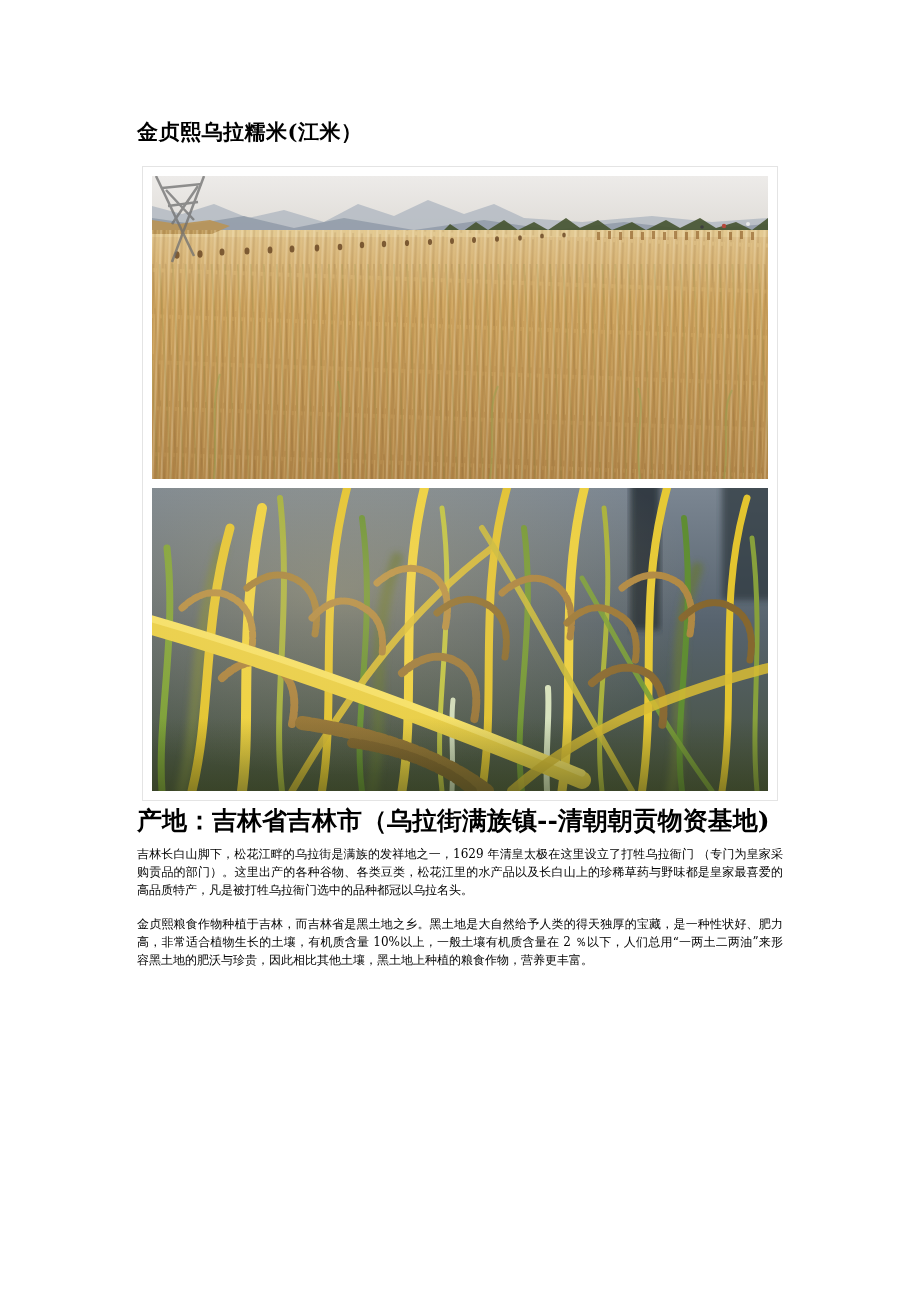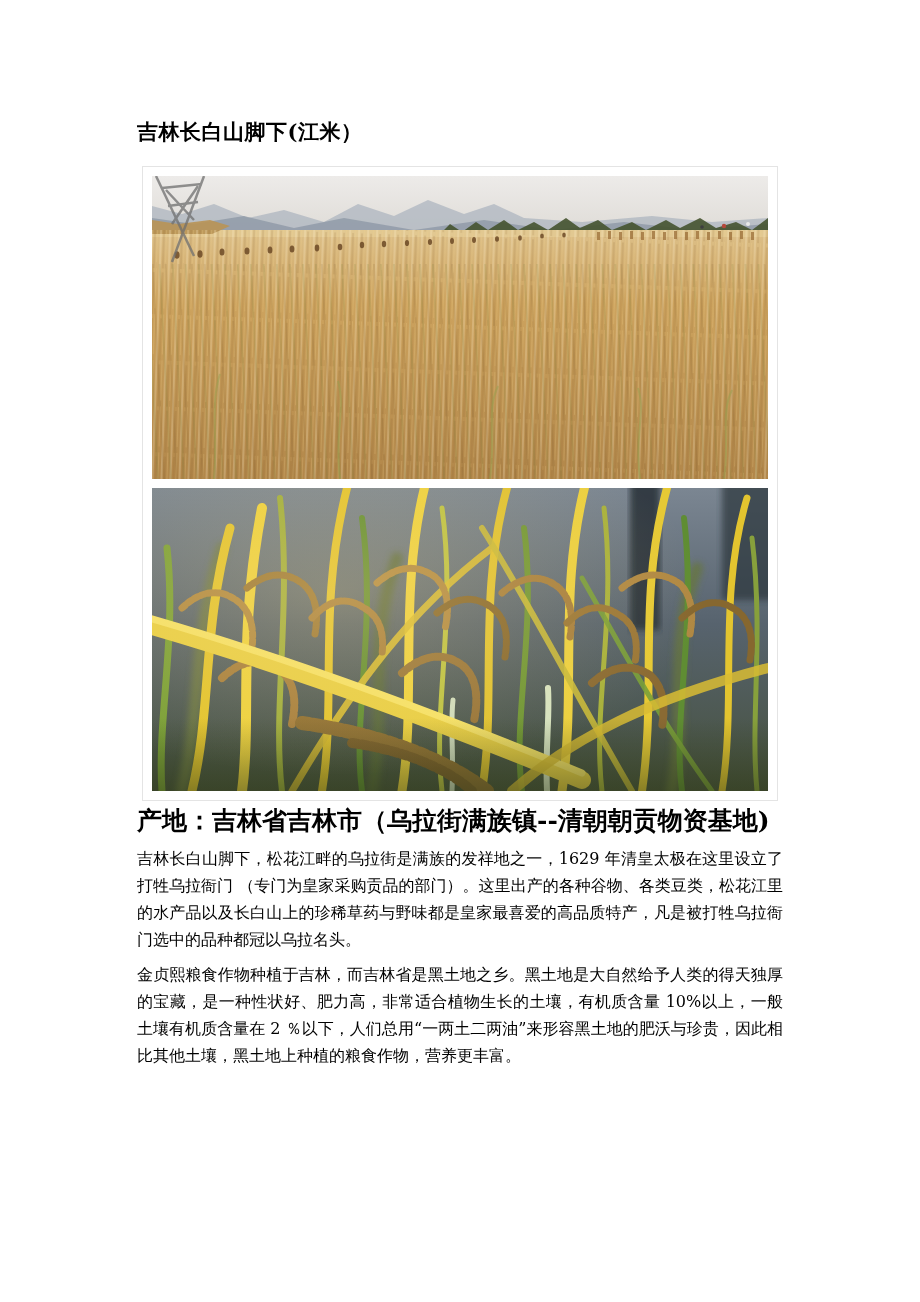--- a/index.html
+++ b/index.html
@@ -35,32 +35,32 @@
   .photo-top { margin-bottom: 9px; }
   .origin-heading {
     margin: 4px 0 0 0;
     font-size: 25px;
     font-weight: bold;
     line-height: 31px;
     white-space: nowrap;
   }
   .body-text {
     margin: 9px 0 0 0;
-    font-size: 16px;
-    line-height: 27px;
+    font-size: 12px;
+    line-height: 18px;
     text-align: justify;
   }
-  .body-text + .body-text { margin-top: 8px; }
+  .body-text + .body-text { margin-top: 16px; }
 </style>
 </head>
 <body>
 
 <div class="page">
 
-  <h1 class="doc-title">吉林长白山脚下(江米）</h1>
+  <h1 class="doc-title">金贞熙乌拉糯米(江米）</h1>
 
   <figure class="image-frame">
 
     <svg class="photo photo-top" viewBox="0 0 616 303" xmlns="http://www.w3.org/2000/svg">
       <defs>
         <linearGradient id="sky1" x1="0" y1="0" x2="0" y2="1">
           <stop offset="0" stop-color="#edebe9"></stop>
           <stop offset="1" stop-color="#dedbd6"></stop>
         </linearGradient>
         <linearGradient id="field1" x1="0" y1="0" x2="0" y2="1">

